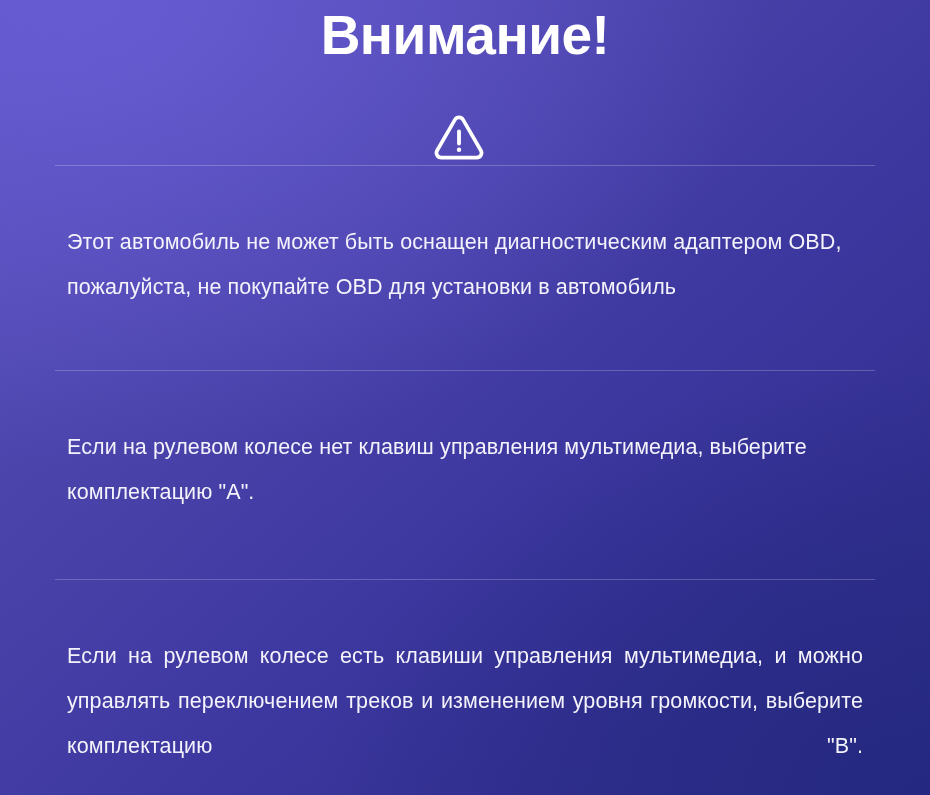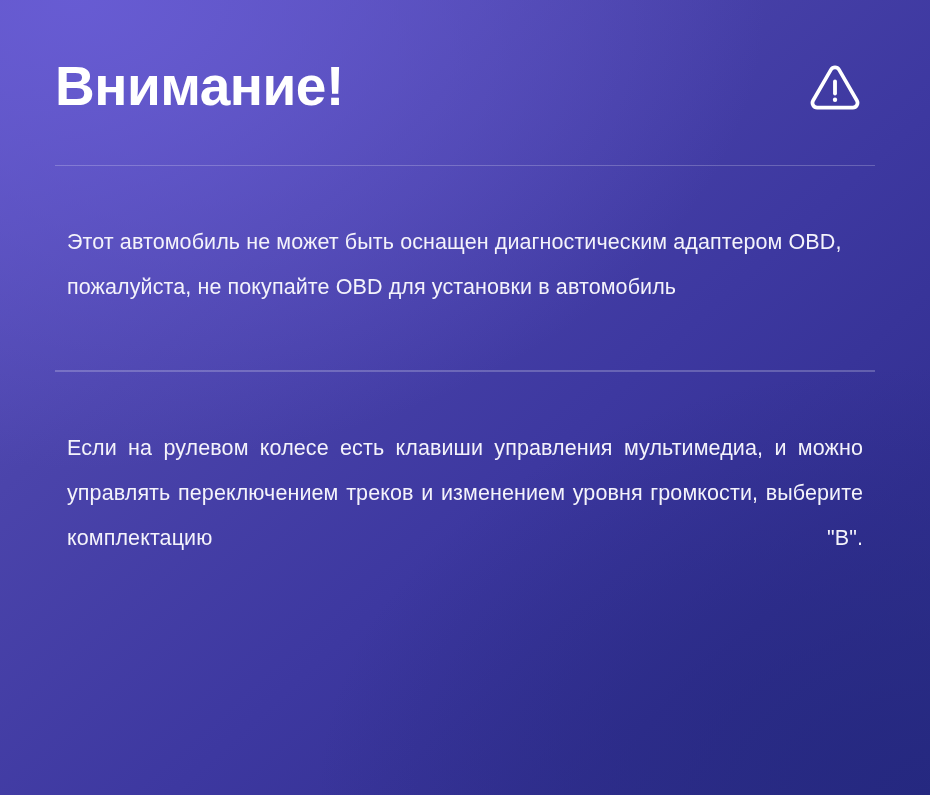--- a/index.html
+++ b/index.html
@@ -29,20 +29,21 @@
   }
 
   
   .notice-header {
     display: flex;
     align-items: center;
     justify-content: space-between;
     height: 165px;
     padding-top: 8px;
     box-sizing: border-box;
+    flex-direction: column;
   }
 
   .notice-title {
     font-size: 55px;
     font-weight: bold;
     letter-spacing: -0.5px;
     line-height: 1;
     margin: 0;
     color: #ffffff;
     white-space: nowrap;
@@ -117,20 +118,23 @@
   </div>
 
   <hr class="divider">
 
   <section class="notice-block block-obd">
     <p class="para-text">Этот автомобиль не может быть оснащен диагностическим адаптером OBD, пожалуйста, не покупайте OBD для установки в автомобиль</p>
   </section>
 
   <hr class="divider">
 
+  <section class="notice-block block-variant-a">
+    <p class="para-text">Если на рулевом колесе нет клавиш управления мультимедиа, выберите комплектацию "А".</p>
+  </section>
 
   <hr class="divider">
 
   <section class="notice-block block-variant-b">
     <p class="para-text">Если на рулевом колесе есть клавиши управления мультимедиа, и можно управлять переключением треков и изменением уровня громкости, выберите комплектацию "B".</p>
   </section>
 
 </div>
 
 </body></html>

